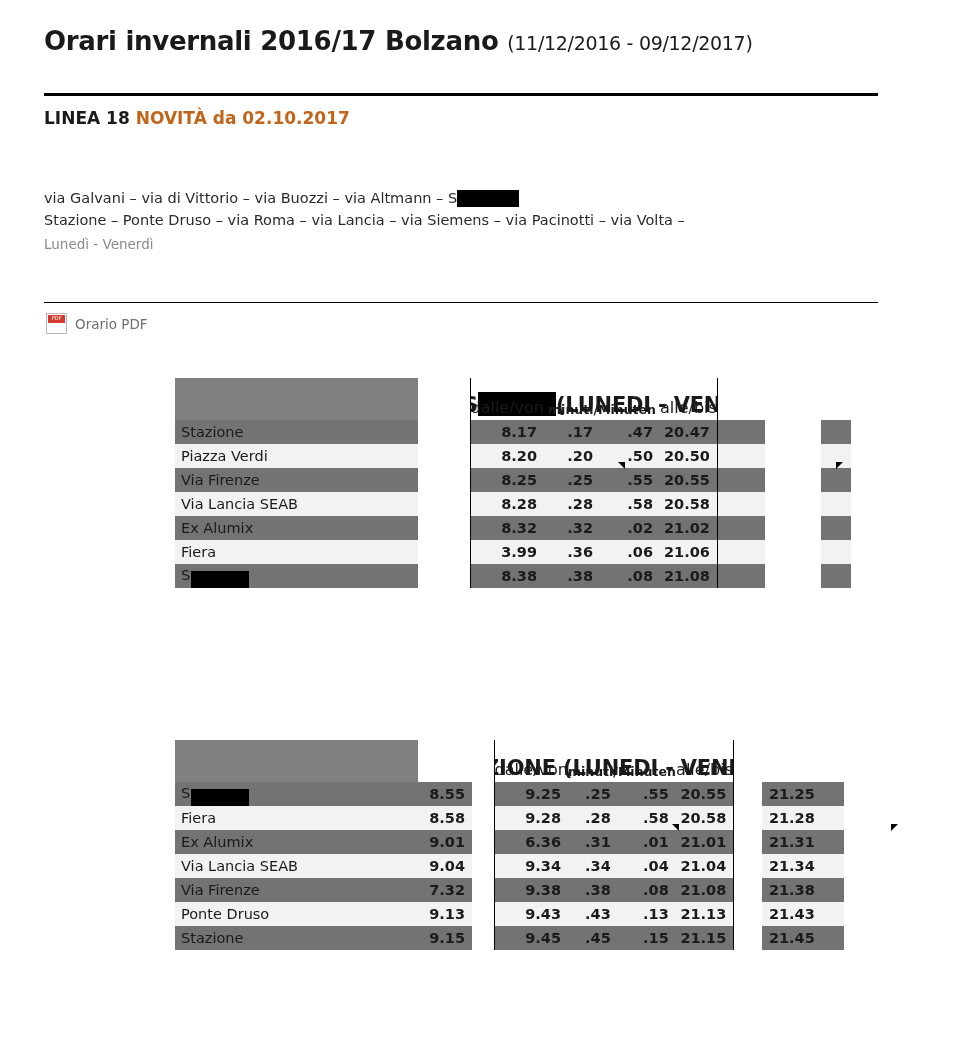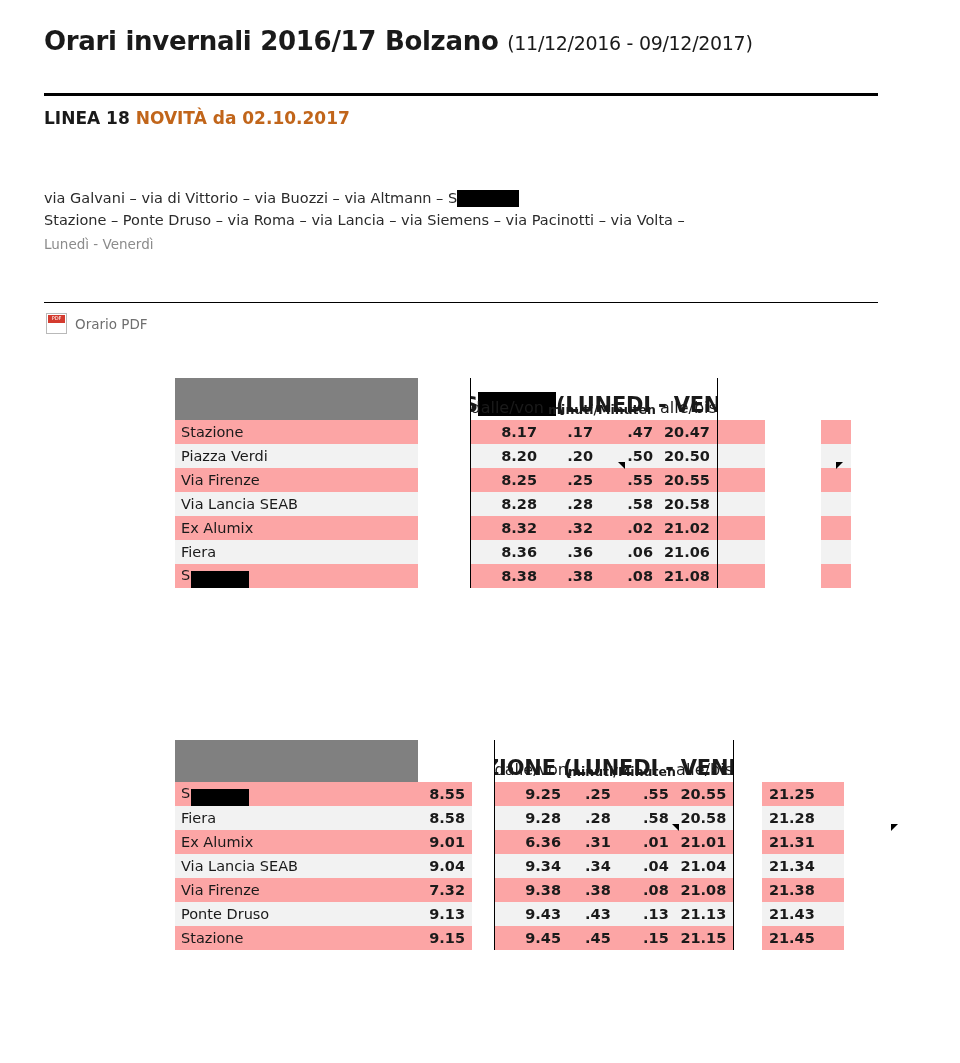--- a/index.html
+++ b/index.html
@@ -226,21 +226,21 @@
     white-space: nowrap;
   }
   .tt .num {
     text-align: right;
     padding-right: 7px;
     font-weight: bold;
     height: 24px;
     white-space: nowrap;
   }
   .tt .blank { height: 24px; }
-  .zebra-a { background: #fca5a5; }
+  .zebra-a { background: #737373; }
   .zebra-b { background: #f2f2f2; }
   .plain   { background: #ffffff; }
 
   .vline-l { border-left: 1.5px solid #000; }
   .vline-r { border-right: 1.5px solid #000; }
 
   .arrow-r, .arrow-l {
     position: absolute;
     width: 0; height: 0;
   }
@@ -378,21 +378,21 @@
         <td class="num">.02</td>
         <td class="num vline-r">21.02</td>
         <td class="blank"></td>
         <td class="blank plain"></td>
         <td class="blank"></td>
       </tr>
 
       <tr class="zebra-b">
         <td class="stop">Fiera</td>
         <td class="plain"></td>
-        <td class="num vline-l">8.36</td>
+        <td class="num vline-l">3.99</td>
         <td class="num">.36</td>
         <td class="num">.06</td>
         <td class="num vline-r">21.06</td>
         <td class="blank"></td>
         <td class="blank plain"></td>
         <td class="blank"></td>
       </tr>
 
       <tr class="zebra-a">
         <td class="stop"><span>S</span><span class="redact r-cell"></span></td>

